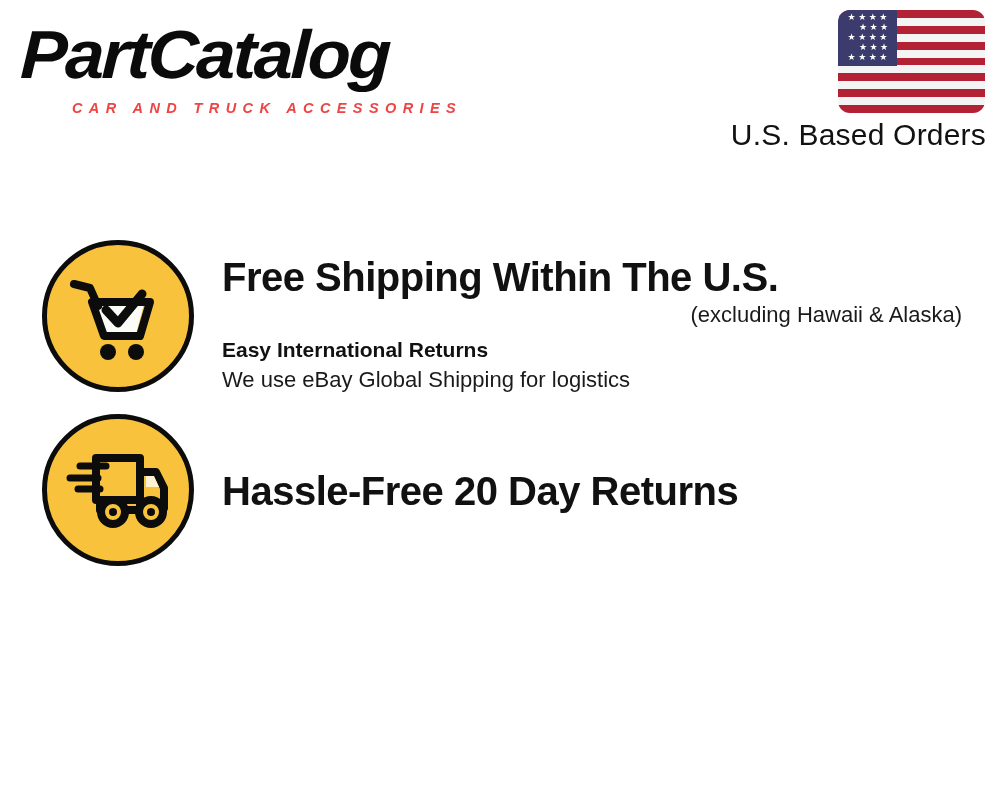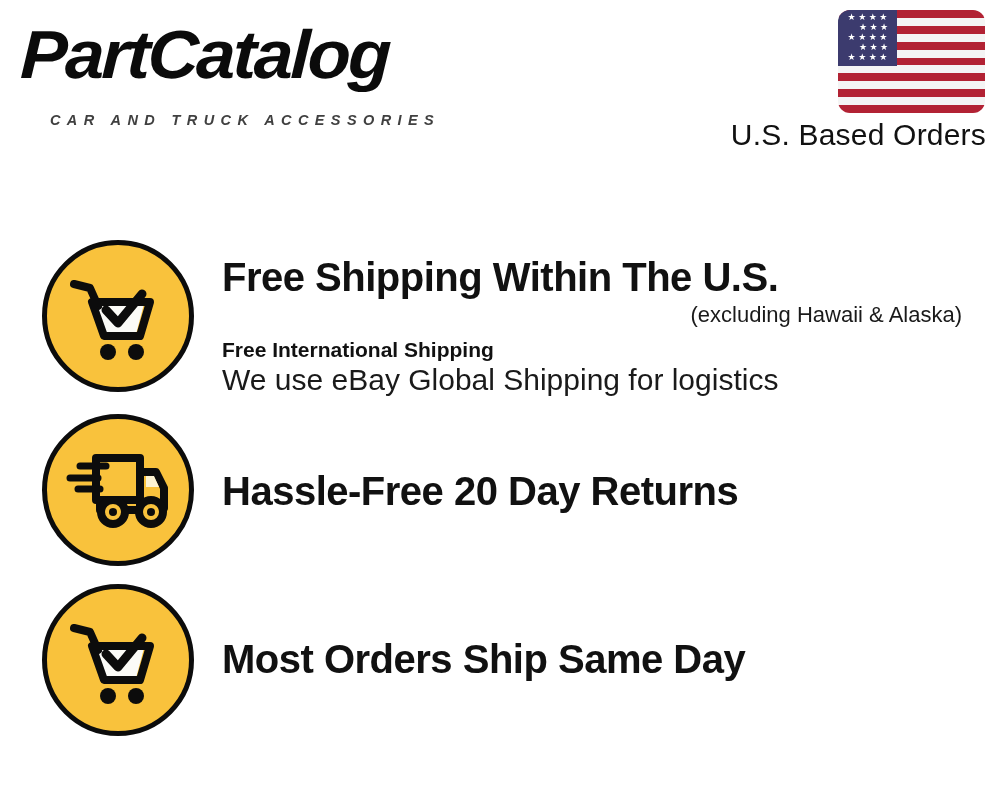--- a/index.html
+++ b/index.html
@@ -44,30 +44,29 @@
     font-size: 68px;
     line-height: 72px;
     letter-spacing: -2.5px;
     color: #0b0b0b;
     transform: scaleX(1.04) skewX(-2deg);
     transform-origin: left top;
     white-space: nowrap;
   }
   .logo-tagline {
     position: absolute;
-    left: 28px;
+    left: 50px;
     top: 82px;
     font-family: "Liberation Sans", sans-serif;
     font-weight: bold;
     font-style: italic;
     font-size: 14.5px;
     letter-spacing: 6.4px;
-    color: #404040;
-    white-space: nowrap;
-    margin-top: 12px;
+    color: #ef4444;
+    white-space: nowrap;
   }
 
   
   .flag {
     position: absolute;
     left: 838px;
     top: 10px;
     width: 147px;
     height: 103px;
     border-radius: 12px;
@@ -183,21 +182,21 @@
   }
   .subhead {
     font-size: 21px;
     line-height: 30px;
     font-weight: bold;
     color: #111111;
     white-space: nowrap;
     margin-top: 5px;
   }
   .detail {
-    font-size: 30px;
+    font-size: 22px;
     line-height: 30px;
     font-weight: normal;
     color: #1a1a1a;
     white-space: nowrap;
   }
 
   .feature-1 .feature-text { top: 14px; }
   .feature-2 .feature-text { top: 54px; }
   .feature-3 .feature-text { top: 52px; }
 </style>
@@ -252,21 +251,21 @@
 
         <path d="M38 42 L50 55 L74 26" fill="none" stroke="#0c0c0c" stroke-width="9" stroke-linecap="round" stroke-linejoin="round"></path>
 
         <circle cx="40" cy="84" r="8" fill="#0c0c0c"></circle>
         <circle cx="68" cy="84" r="8" fill="#0c0c0c"></circle>
       </svg>
     </div>
     <div class="feature-text">
       <div class="headline">Free Shipping Within The U.S.</div>
       <div class="subline">(excluding Hawaii &amp; Alaska)</div>
-      <div class="subhead">Free International Shipping</div>
+      <div class="subhead">Easy International Returns</div>
       <div class="detail">We use eBay Global Shipping for logistics</div>
     </div>
   </div>
 
   <div class="feature feature-2">
     <div class="icon-badge">
       <svg width="104" height="84" viewBox="0 0 104 84" aria-hidden="true">
 
         <path d="M14 18 L40 18" stroke="#0c0c0c" stroke-width="7" stroke-linecap="round"></path>
         <path d="M4 30 L32 30" stroke="#0c0c0c" stroke-width="7" stroke-linecap="round"></path>
@@ -284,29 +283,14 @@
         <circle cx="85" cy="64" r="12" fill="#f9c23c" stroke="#0c0c0c" stroke-width="8"></circle>
         <circle cx="47" cy="64" r="4" fill="#0c0c0c"></circle>
         <circle cx="85" cy="64" r="4" fill="#0c0c0c"></circle>
       </svg>
     </div>
     <div class="feature-text">
       <div class="headline">Hassle-Free 20 Day Returns</div>
     </div>
   </div>
 
-  <div class="feature feature-3">
-    <div class="icon-badge">
-      <svg width="100" height="96" viewBox="0 0 100 96" aria-hidden="true">
-        <path d="M28 36 L76 36 L68 66 L36 66 Z" fill="#fbfbf7"></path>
-        <path d="M6 16 L22 20 L30 38" fill="none" stroke="#0c0c0c" stroke-width="8" stroke-linecap="round" stroke-linejoin="round"></path>
-        <path d="M24 34 L82 34 L72 68 L36 68 Z" fill="none" stroke="#0c0c0c" stroke-width="8" stroke-linecap="round" stroke-linejoin="round"></path>
-        <path d="M38 42 L50 55 L74 26" fill="none" stroke="#0c0c0c" stroke-width="9" stroke-linecap="round" stroke-linejoin="round"></path>
-        <circle cx="40" cy="84" r="8" fill="#0c0c0c"></circle>
-        <circle cx="68" cy="84" r="8" fill="#0c0c0c"></circle>
-      </svg>
-    </div>
-    <div class="feature-text">
-      <div class="headline">Most Orders Ship Same Day</div>
-    </div>
-  </div>
 
 </div>
 
 </body></html>

